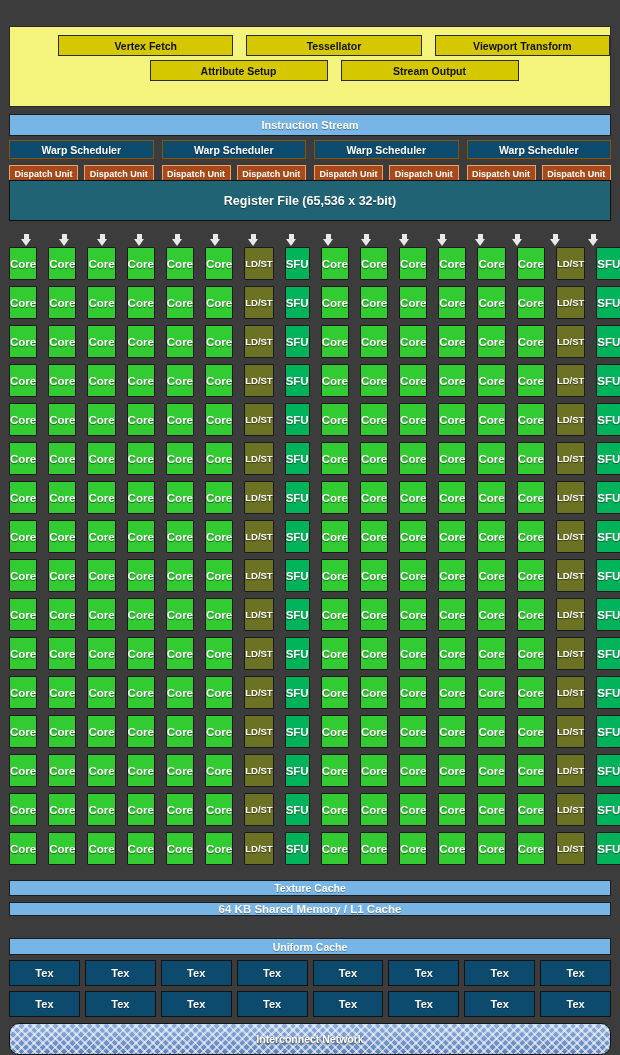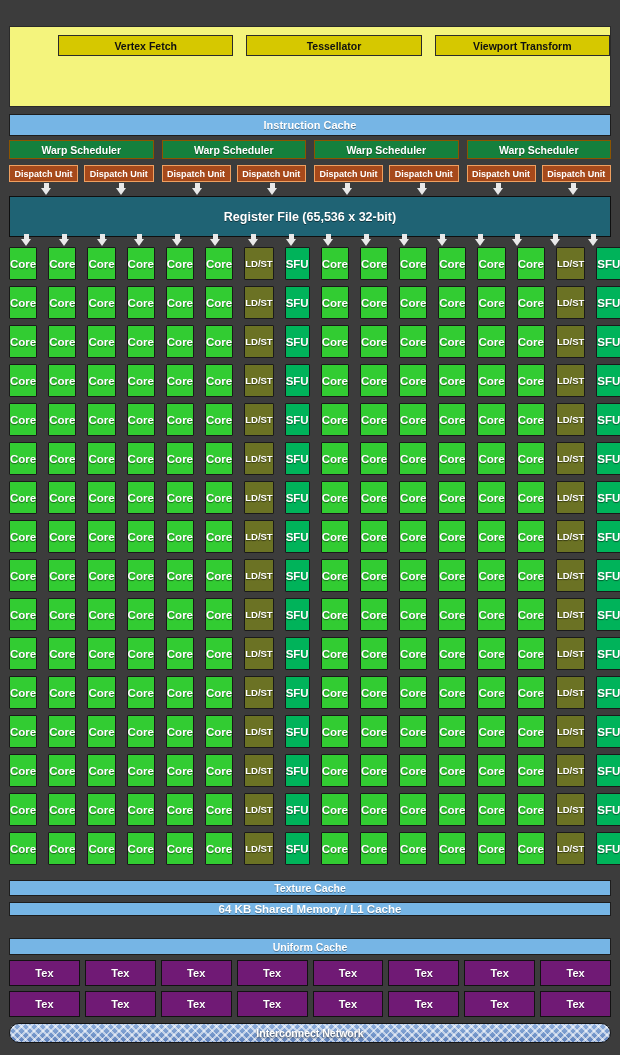--- a/index.html
+++ b/index.html
@@ -98,21 +98,21 @@
   .warp-row {
     position: absolute;
     left: 9px; top: 140px;
     width: 602px; height: 19px;
     display: flex;
     gap: 8px;
   }
   .warp {
     flex: 1 1 0;
     height: 19px;
-    background: #15803d;
+    background: #0c4a6e;
     border: 1px solid #8c5400;
     font-size: 10.5px;
     color: #ffffff;
     text-shadow: 0 1px 0 rgba(0,0,0,.4);
   }
 
   
   .dispatch-row {
     position: absolute;
     left: 9px; top: 165px;
@@ -160,21 +160,21 @@
     position: absolute;
     left: 0; top: 5px;
     border-left: 5.5px solid transparent;
     border-right: 5.5px solid transparent;
     border-top: 7px solid #e9e9e9;
   }
 
   
   .regfile {
     position: absolute;
-    left: 9px; top: 196px;
+    left: 9px; top: 180px;
     width: 602px; height: 41px;
     background: #1f6374;
     border: 1px solid #0f0f0f;
     font-size: 12.5px;
     color: #ffffff;
     text-shadow: 0 1px 0 rgba(0,0,0,.45);
   }
 
   
   .core-arrows {
@@ -251,32 +251,32 @@
     gap: 5px;
   }
   .tex-row {
     display: flex;
     gap: 5px;
     height: 26px;
   }
   .tex {
     flex: 1 1 0;
     height: 26px;
-    background: #701a75;
+    background: #0c4a6e;
     border: 1px solid #121212;
     font-size: 11px;
     color: #ffffff;
     text-shadow: 0 1px 0 rgba(0,0,0,.4);
   }
 
   
   .interconnect {
     position: absolute;
     left: 9px; top: 1023px;
-    width: 602px; height: 20px;
+    width: 602px; height: 32px;
     border-radius: 10px;
     border: 1px solid #151515;
     background-color: #7f9fd0;
     background-image:
       repeating-linear-gradient(45deg,  rgba(255,255,255,.55) 0 2px, rgba(255,255,255,0) 2px 6px),
       repeating-linear-gradient(-45deg, rgba(255,255,255,.55) 0 2px, rgba(255,255,255,0) 2px 6px),
       linear-gradient(#8fb0dd, #5f82bb);
     display: flex;
     align-items: center;
     justify-content: center;
@@ -292,23 +292,27 @@
 <div id="smx-root">
 
   <div class="smx-title">SMX</div>
 
   <div class="polymorph">
     <div class="pm-row">
       <div class="pm-box pm-w1">Vertex Fetch</div>
       <div class="pm-box pm-w1">Tessellator</div>
       <div class="pm-box pm-w1">Viewport Transform</div>
     </div>
+    <div class="pm-row">
+      <div class="pm-box pm-w2">Attribute Setup</div>
+      <div class="pm-box pm-w2">Stream Output</div>
+    </div>
   </div>
 
-  <div class="bx icache">Instruction Cache</div>
+  <div class="bx icache">Instruction Stream</div>
 
   <div class="warp-row" id="warp-row">
       <div class="bx warp">Warp Scheduler</div>
       <div class="bx warp">Warp Scheduler</div>
       <div class="bx warp">Warp Scheduler</div>
       <div class="bx warp">Warp Scheduler</div>
     </div>
 
   <div class="dispatch-row" id="dispatch-row">
       <div class="disp-pair">

